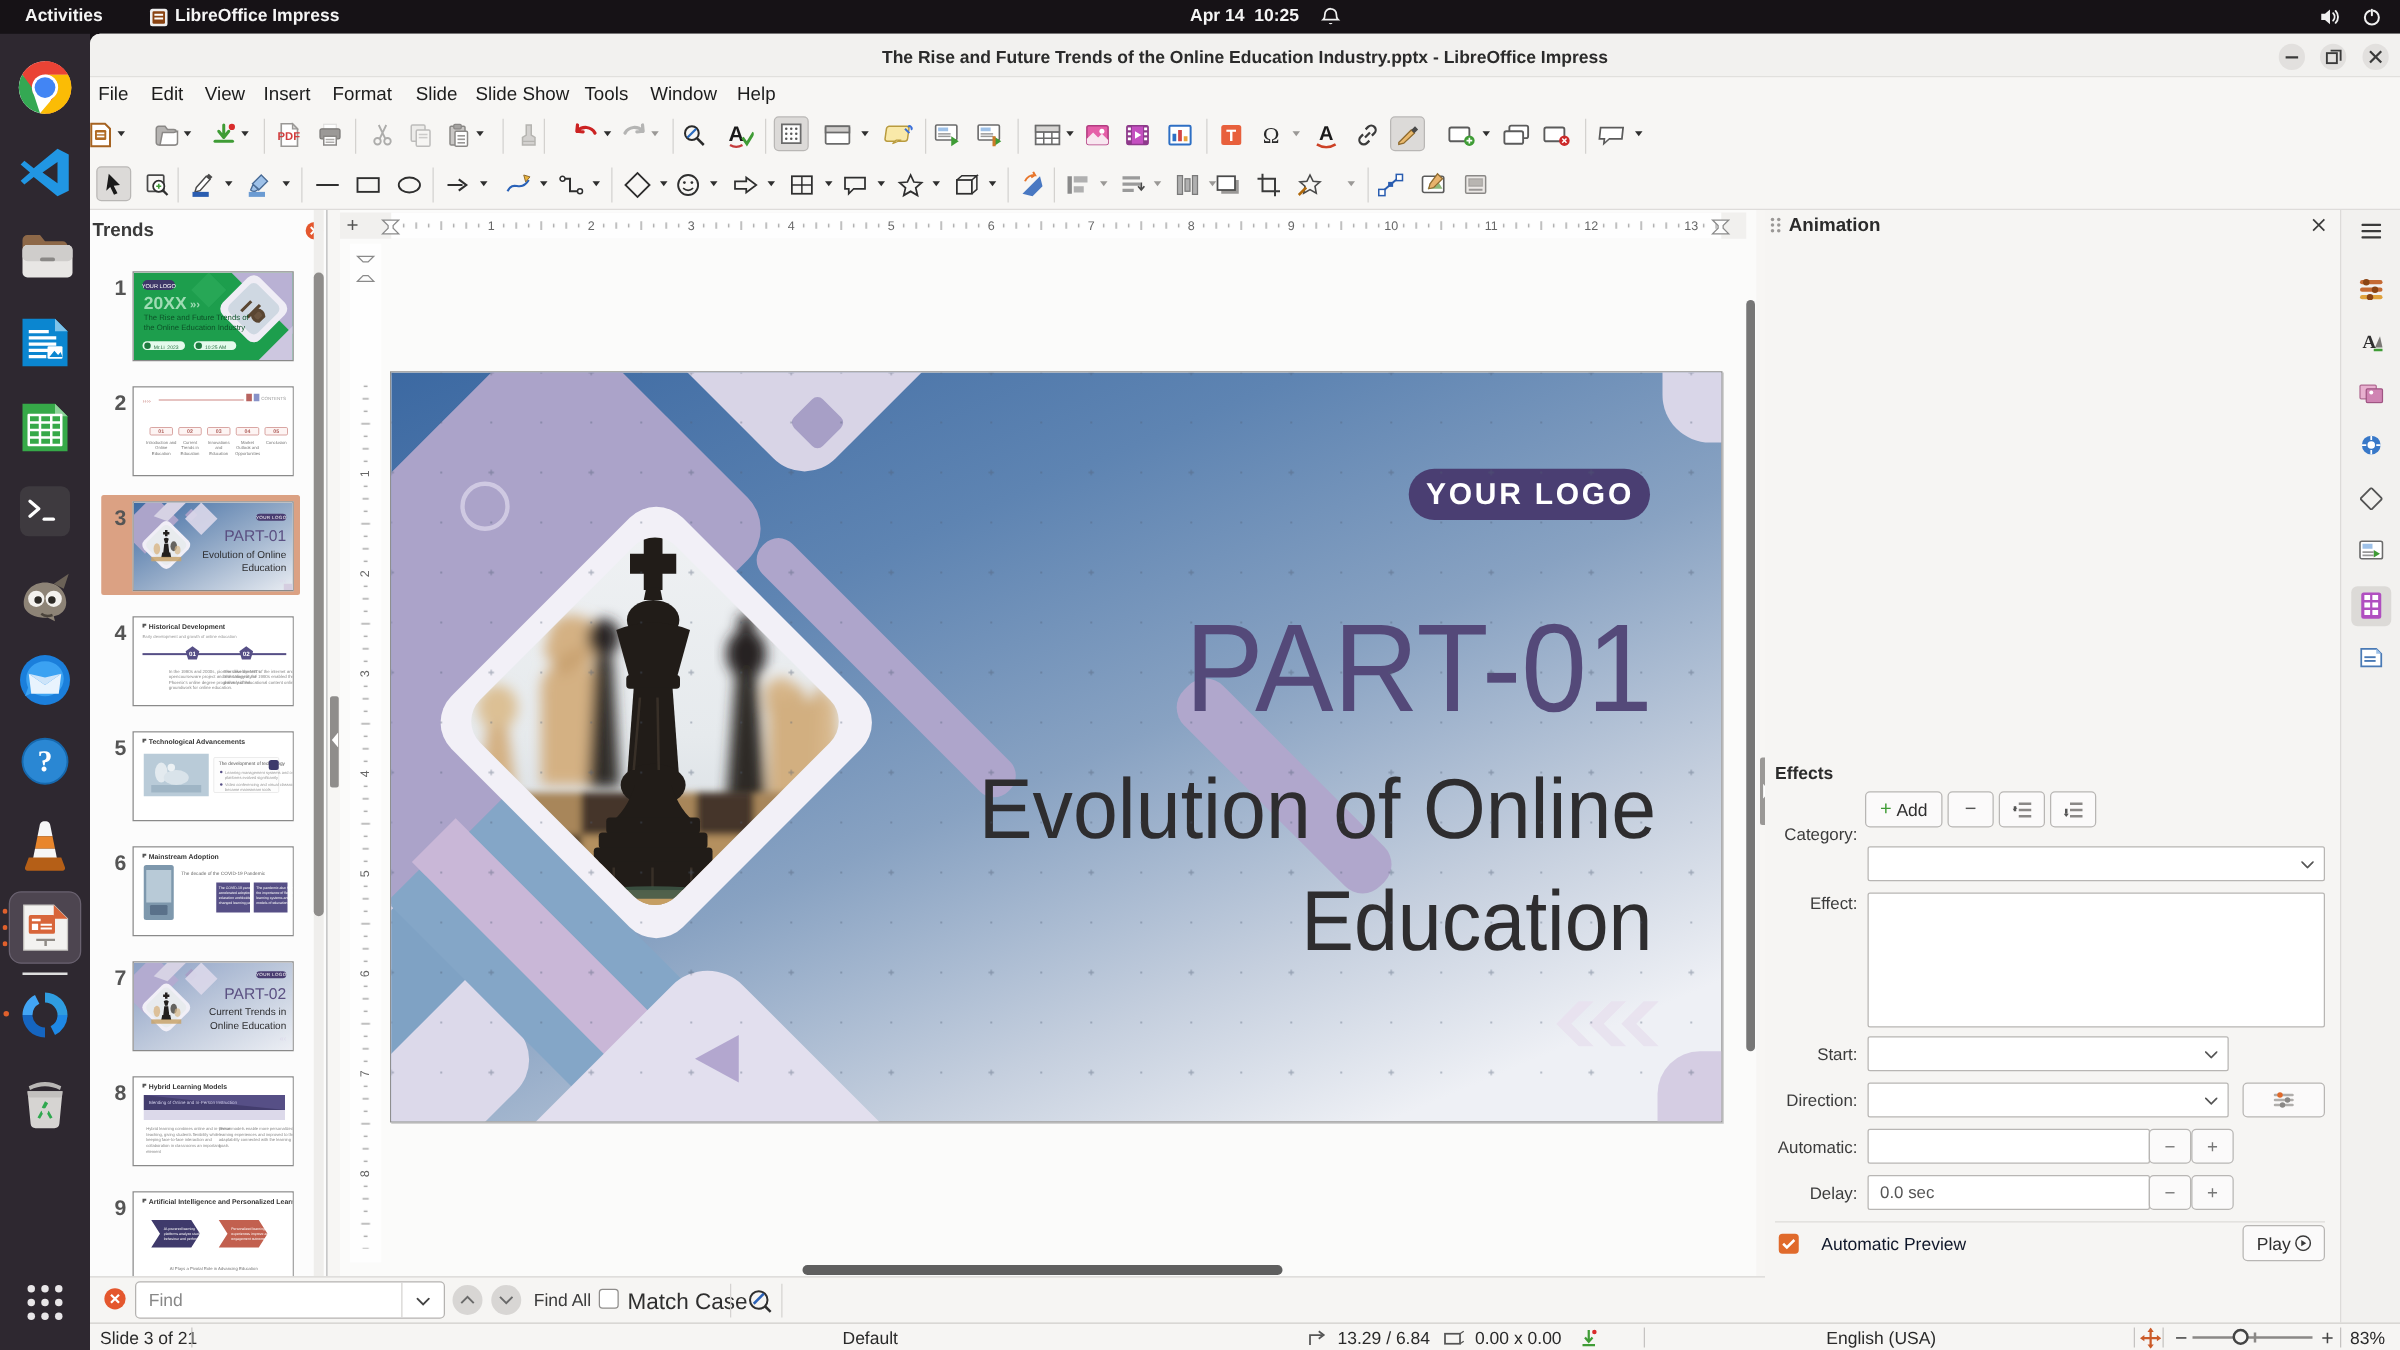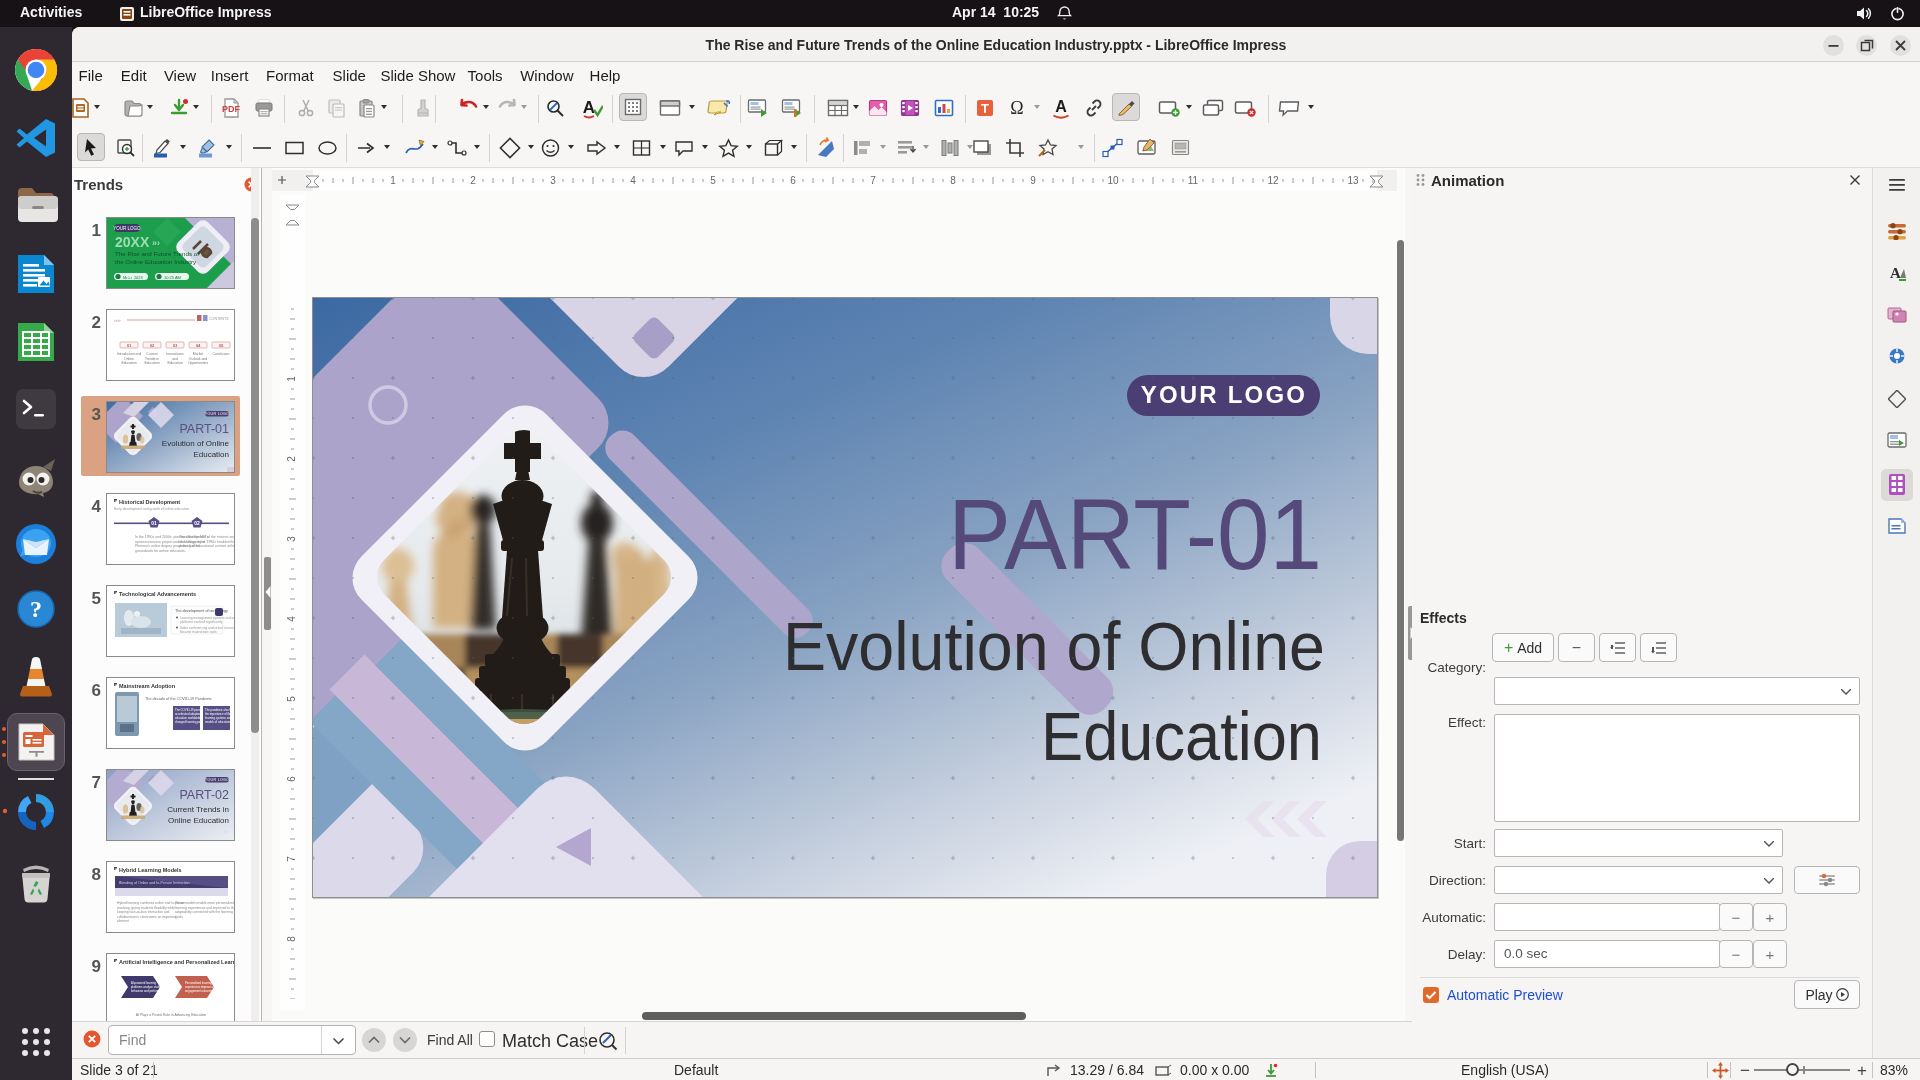--- a/index.html
+++ b/index.html
@@ -1276,21 +1276,21 @@
     <div class="plabel" style="top:779px;">Delay:</div>
     <div class="pfield" style="left:82px;top:772px;width:226px;height:28px;">
         <span style="position:absolute;left:9px;top:5px;font-size:13.5px;color:#555;">0.0 sec</span>
       </div>
     <div class="pbtn spin" style="left:307px;top:772px;">−</div>
     <div class="pbtn spin" style="left:341px;top:772px;">+</div>
     <div class="abs" style="left:8px;top:809px;width:440px;height:1px;background:#dddbd9;"></div>
     <div class="abs" style="left:11px;top:819px;width:16px;height:16px;background:#e06a2b;border-radius:3px;"><svg width="16" height="16" viewBox="0 0 16 16">
           <path d="M3.5 8 l3 3 L12.5 5" fill="none" stroke="#fff" stroke-width="2"></path>
         </svg></div>
-    <div class="abs" style="left:35px;top:819px;font-size:14px;color:#1d4ed8;">Automatic Preview</div>
+    <div class="abs" style="left:45px;top:819px;font-size:14px;color:#0f172a;">Automatic Preview</div>
     <div class="pbtn" style="left:382px;top:812px;width:66px;height:29px;">Play <svg width="13" height="13" viewBox="0 0 13 13" style="margin-left:3px;">
           <circle cx="6.5" cy="6.5" r="5.8" fill="none" stroke="#3a3a3a" stroke-width="1.2"></circle>
           <path d="M5 4 l4 2.5 L5 9 Z" fill="#3a3a3a"></path>
         </svg></div>
   </div>
   <div id="tabstrip">
     <svg class="abs" style="left:16px;top:10px;" width="16" height="14" viewBox="0 0 16 14">
         <g fill="#3a3a3a">
           <rect y="1" width="16" height="1.8" rx="0.9"></rect>
           <rect y="6" width="16" height="1.8" rx="0.9"></rect>

